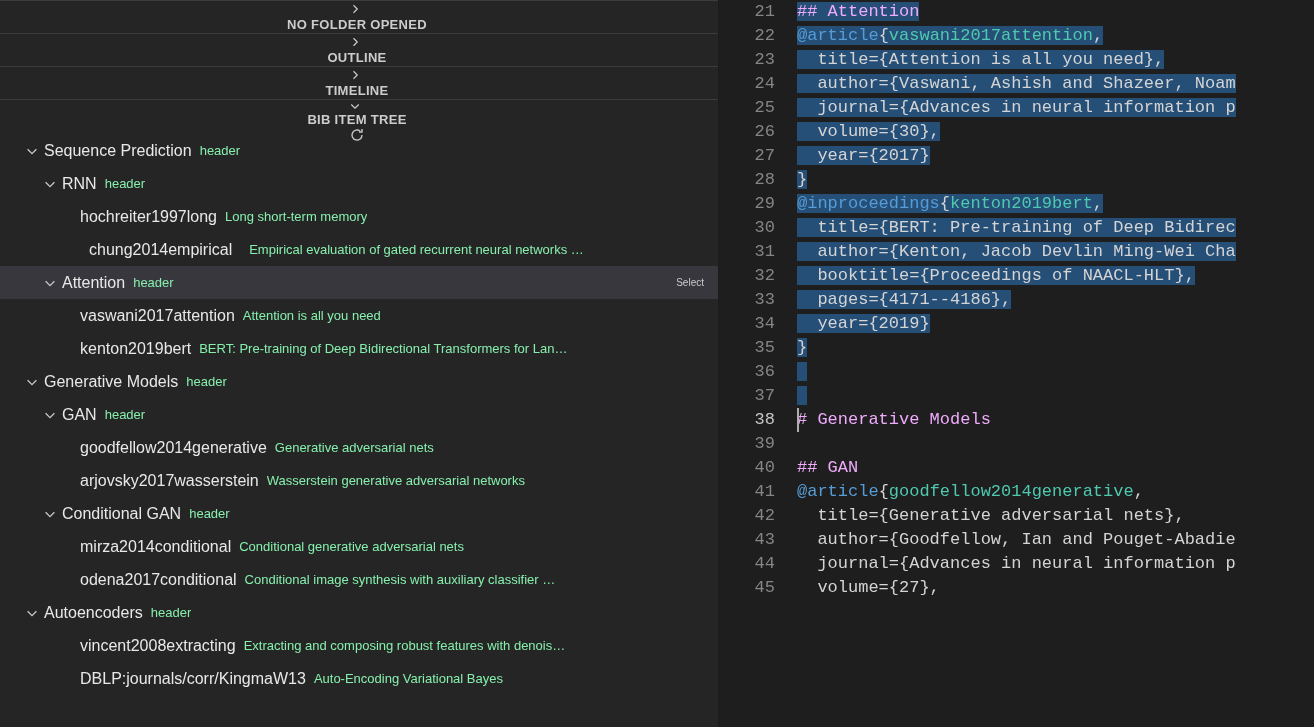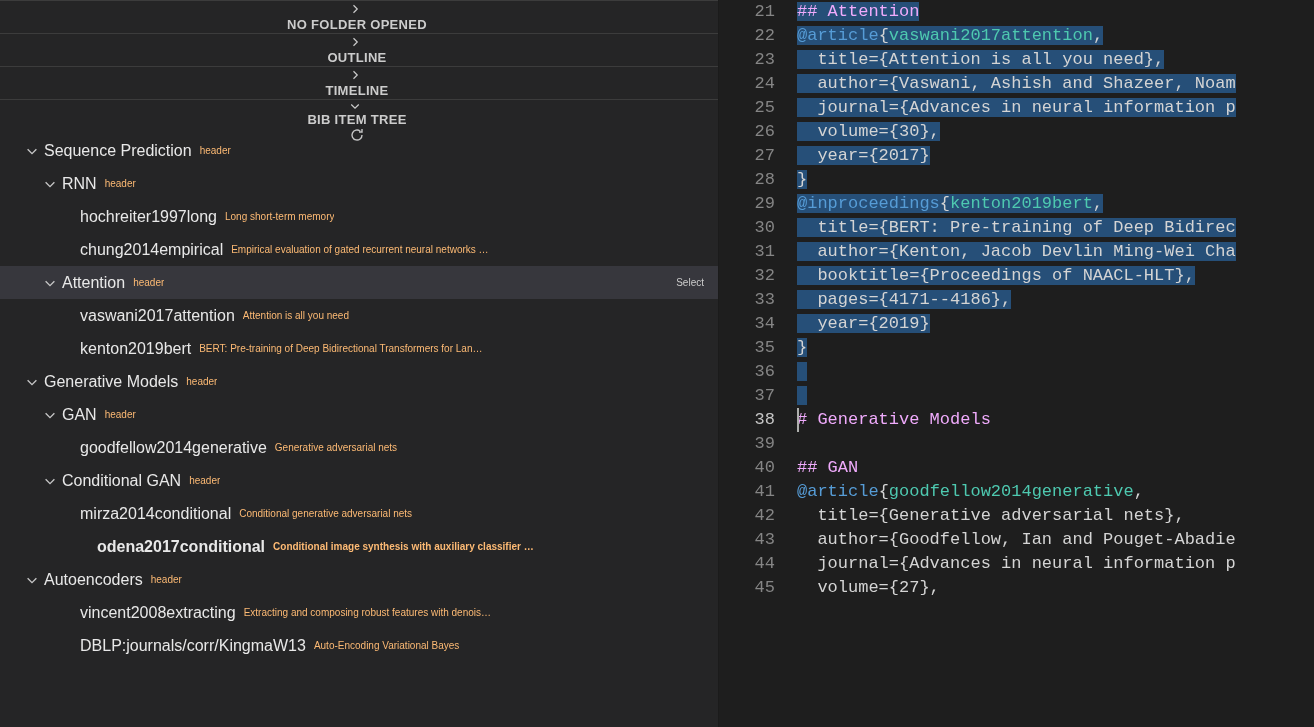--- a/index.html
+++ b/index.html
@@ -73,21 +73,21 @@
   }
   .tree-row.hovered {
     background: #37373d;
   }
   .tree-row .chevron {
     width: 16px; height:16px; font-size: 16px;
     display:inline-flex; align-items:center; justify-content:center;
     color:#c5c5c5; margin-right:4px;
   }
   .tree-row .key { color:#e8e8e8; }
-  .tree-row .desc { color:#fdba74; margin-left:8px; font-size:10px; }
+  .tree-row .desc { color:#86efac; margin-left:8px; font-size:13px; }
   .tree-row .spacer { flex:1; min-width:0; }
   .tree-row .row-action {
     color:#cccccc;
     font-size:10px;
     padding:2px 6px;
     border-radius:3px;
   }
   .overflow-ellipsis {
     overflow: hidden; text-overflow: ellipsis; white-space: nowrap;
   }
@@ -196,21 +196,21 @@
           <span class="key">RNN</span>
           <span class="desc overflow-ellipsis">header</span>
           <span class="spacer"></span>
         </div>
         <div class="tree-row" style="padding-left: 60px;">
           <span class="chevron"></span>
           <span class="key">hochreiter1997long</span>
           <span class="desc overflow-ellipsis">Long short-term memory</span>
           <span class="spacer"></span>
         </div>
-        <div class="tree-row" style="padding-left: 60px;">
+        <div class="tree-row" style="padding-left: 60px; gap: 9px;">
           <span class="chevron"></span>
           <span class="key">chung2014empirical</span>
           <span class="desc overflow-ellipsis">Empirical evaluation of gated recurrent neural networks …</span>
           <span class="spacer"></span>
         </div>
         <div class="tree-row hovered" style="padding-left: 42px;">
           <span class="chevron">
             <svg width="14" height="14" viewBox="0 0 16 16">
               <path d="M3 6l5 5 5-5" fill="none" stroke="currentColor" stroke-width="1.6"></path>
             </svg>
@@ -251,37 +251,43 @@
           <span class="key">GAN</span>
           <span class="desc overflow-ellipsis">header</span>
           <span class="spacer"></span>
         </div>
         <div class="tree-row" style="padding-left: 60px;">
           <span class="chevron"></span>
           <span class="key">goodfellow2014generative</span>
           <span class="desc overflow-ellipsis">Generative adversarial nets</span>
           <span class="spacer"></span>
         </div>
+        <div class="tree-row" style="padding-left: 60px;">
+          <span class="chevron"></span>
+          <span class="key">arjovsky2017wasserstein</span>
+          <span class="desc overflow-ellipsis">Wasserstein generative adversarial networks</span>
+          <span class="spacer"></span>
+        </div>
         <div class="tree-row" style="padding-left: 42px;">
           <span class="chevron">
             <svg width="14" height="14" viewBox="0 0 16 16">
               <path d="M3 6l5 5 5-5" fill="none" stroke="currentColor" stroke-width="1.6"></path>
             </svg>
           </span>
           <span class="key">Conditional GAN</span>
           <span class="desc overflow-ellipsis">header</span>
           <span class="spacer"></span>
         </div>
         <div class="tree-row" style="padding-left: 60px;">
           <span class="chevron"></span>
           <span class="key">mirza2014conditional</span>
           <span class="desc overflow-ellipsis">Conditional generative adversarial nets</span>
           <span class="spacer"></span>
         </div>
-        <div class="tree-row" style="padding-left: 77px; font-weight: bold;">
+        <div class="tree-row" style="padding-left: 60px;">
           <span class="chevron"></span>
           <span class="key">odena2017conditional</span>
           <span class="desc overflow-ellipsis">Conditional image synthesis with auxiliary classifier …</span>
           <span class="spacer"></span>
         </div>
         <div class="tree-row" style="padding-left: 24px;">
           <span class="chevron">
             <svg width="14" height="14" viewBox="0 0 16 16">
               <path d="M3 6l5 5 5-5" fill="none" stroke="currentColor" stroke-width="1.6"></path>
             </svg>

